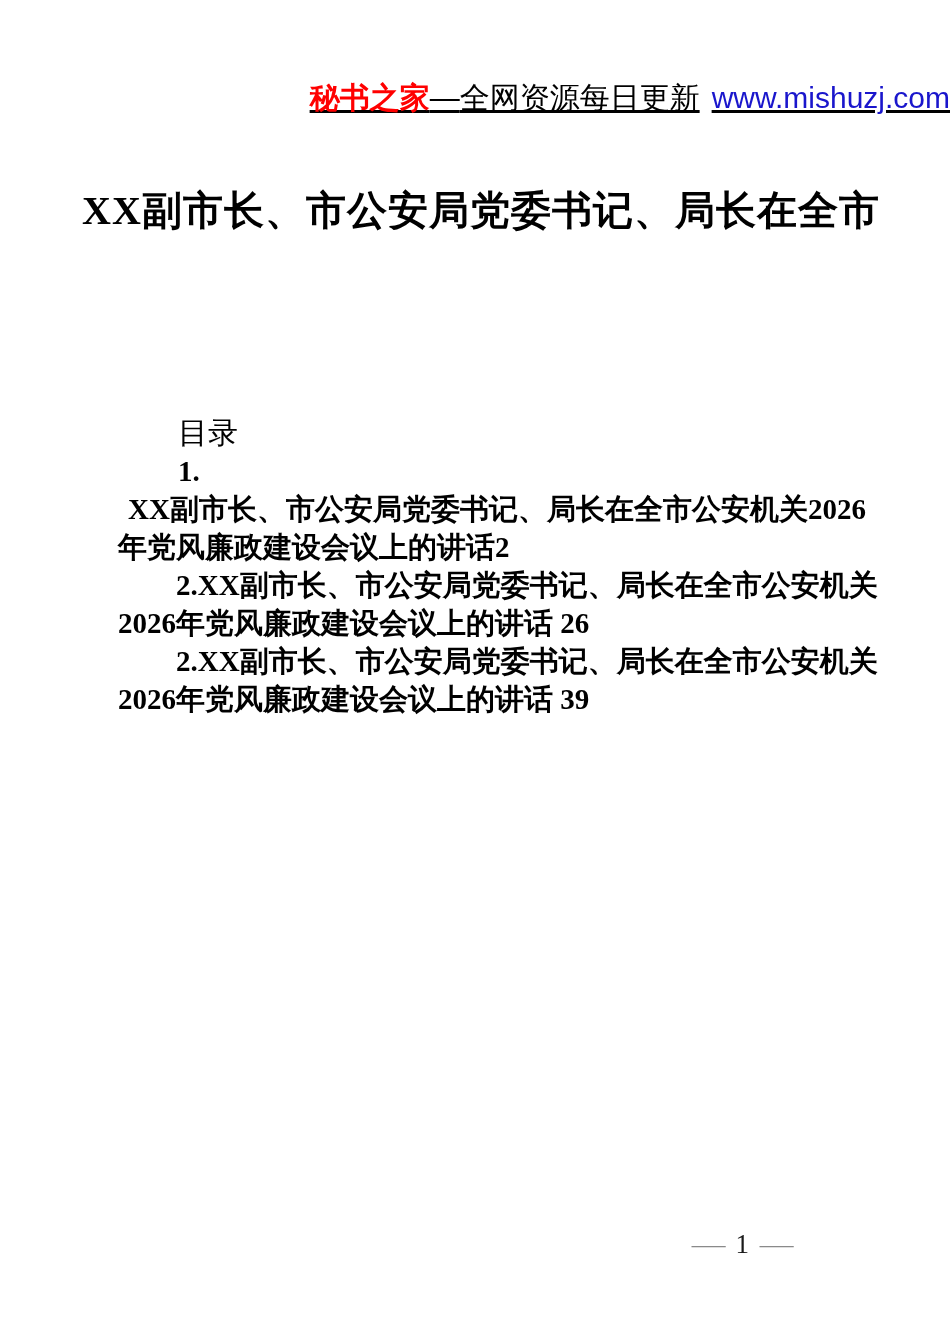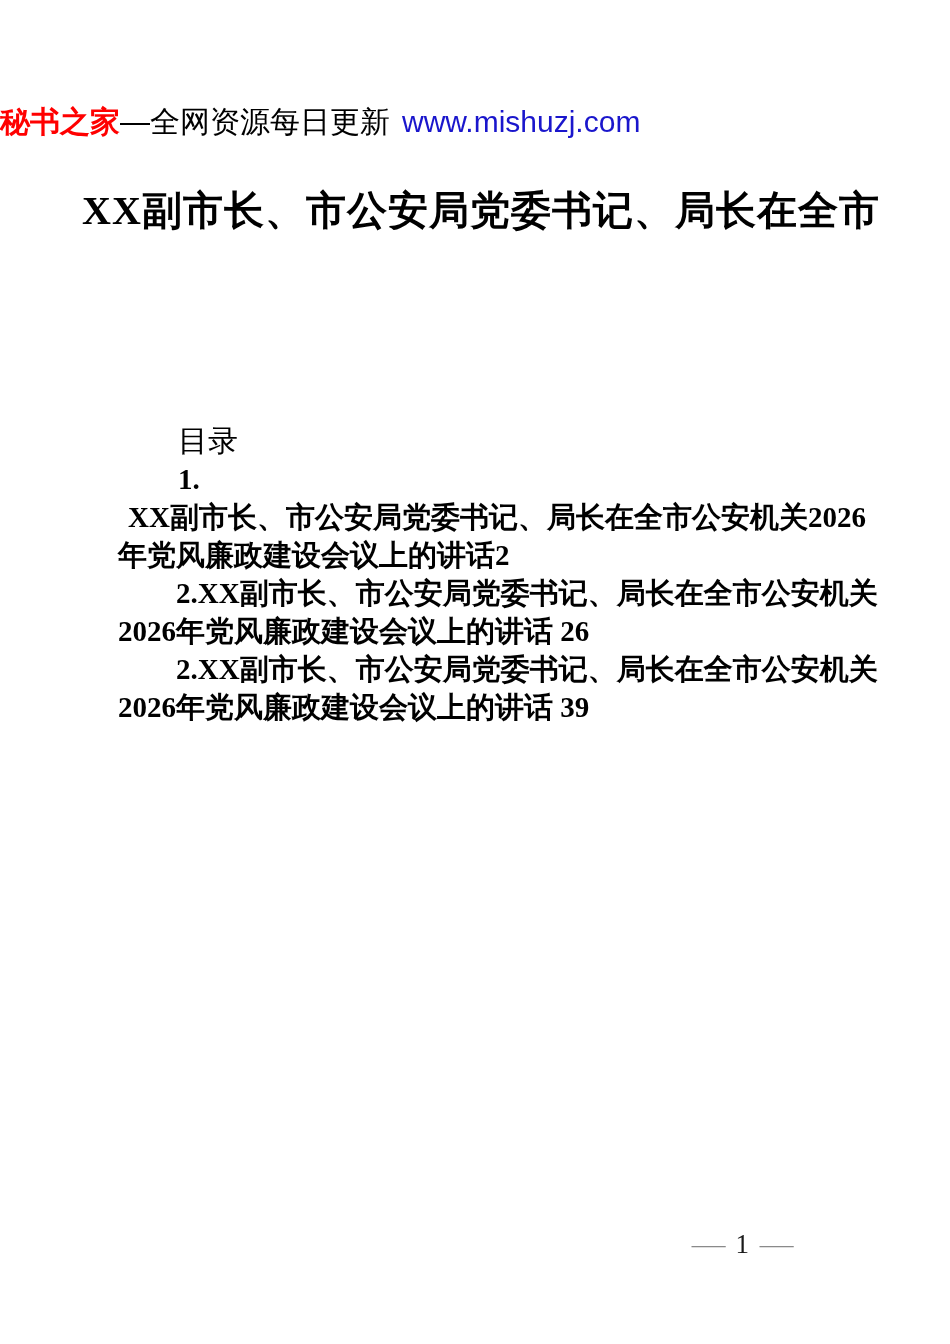--- a/index.html
+++ b/index.html
@@ -13,28 +13,29 @@
     height: 1344px;
     background: #ffffff;
     overflow: hidden;
     font-family: "Liberation Serif", serif;
     color: #000000;
   }
 
   
   .doc-header {
     position: absolute;
-    top: 102px;
+    top: 78px;
     left: 0;
     width: 100%;
-    text-align: left;
+    text-align: right;
     font-size: 30px;
     line-height: 40px;
     font-family: "Liberation Sans", sans-serif;
     white-space: nowrap;
+    text-decoration: underline;
   }
   .site-name {
     color: #ff0000;
     font-weight: bold;
   }
   .header-sep, .header-tagline {
     color: #000000;
     font-weight: normal;
   }
   .header-url {
@@ -63,21 +64,20 @@
 
   
   .toc {
     position: absolute;
     top: 414px;
     left: 118px;
     right: 88px;
     font-size: 29px;
     line-height: 38px;
     color: #000000;
-    margin-top: 8px;
   }
   .toc-heading {
     padding-left: 60px;
     font-weight: normal;
     font-family: "Liberation Sans", sans-serif;
     font-size: 30px;
   }
   .toc-marker {
     padding-left: 60px;
     font-weight: bold;

